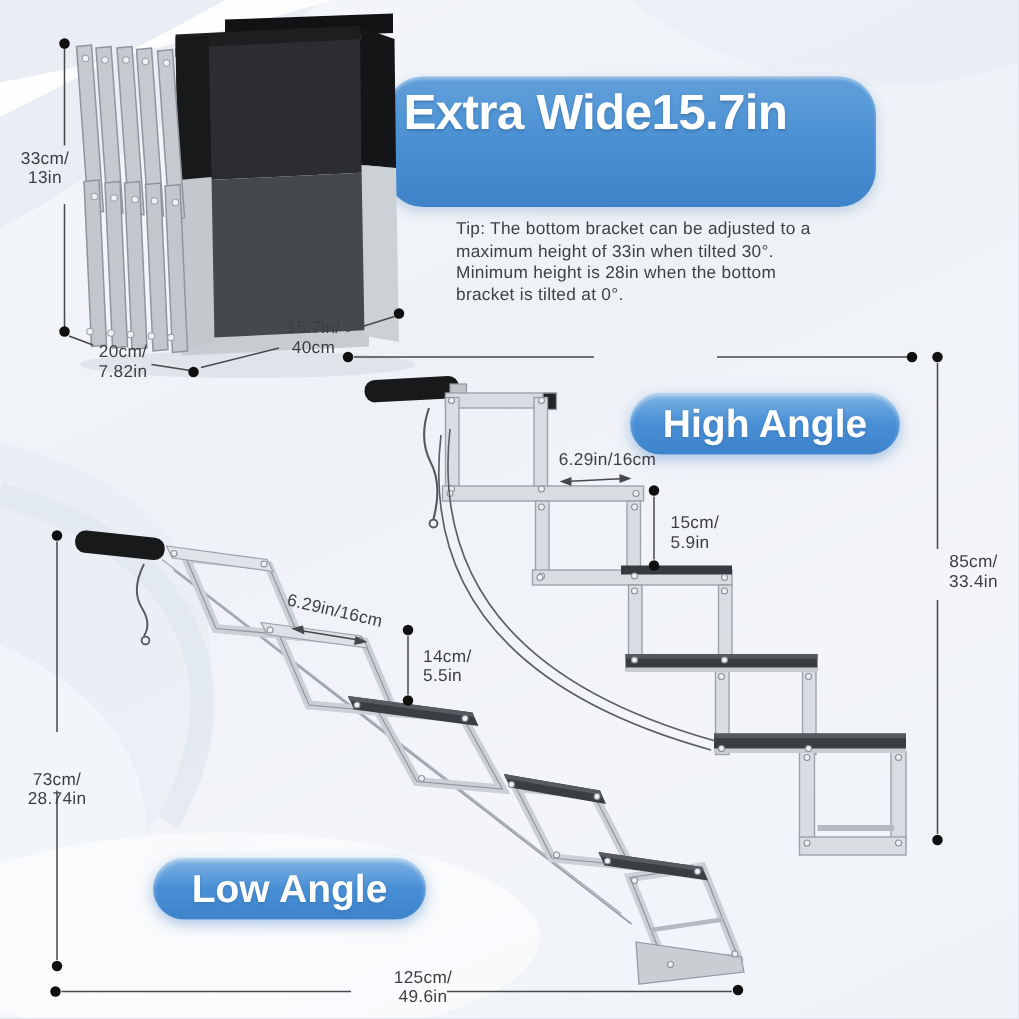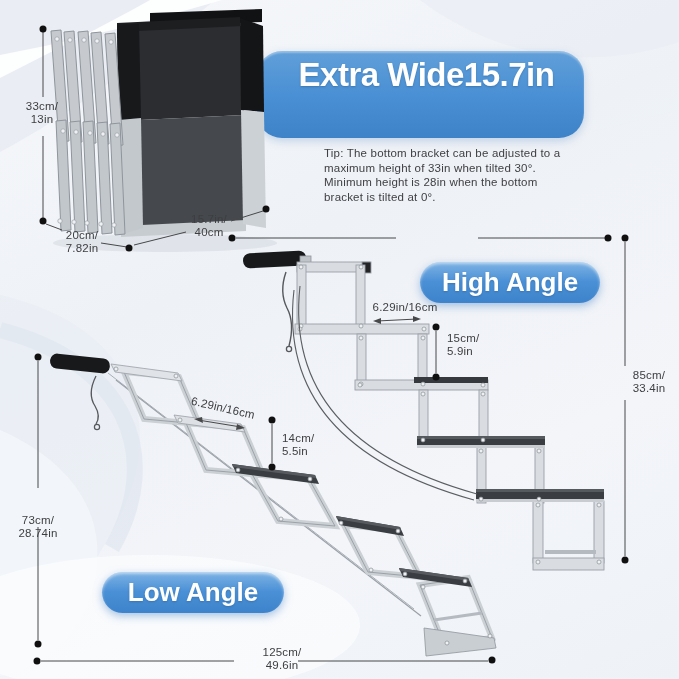--- a/index.html
+++ b/index.html
@@ -14,28 +14,27 @@
   
   .banner{
     position:absolute;left:257px;top:51px;width:327px;height:87px;z-index:1;
     border-radius:25px;
     background:linear-gradient(180deg,#619fd9 0%,#4a90d4 50%,#3e82c8 100%);
     box-shadow:0 3px 8px rgba(100,150,200,.35), inset 0 2px 2px rgba(255,255,255,.35);
     color:#fff;padding:4px 0 0 12px;box-sizing:border-box;
   }
   .banner .t1,.banner .t2{
     font-weight:bold;font-size:33px;line-height:39px;letter-spacing:-.5px;
-    text-shadow:0 1px 2px rgba(30,70,110,.35);white-space:nowrap;text-align:center;
+    text-shadow:0 1px 2px rgba(30,70,110,.35);white-space:nowrap;
   }
   
   .tip{
     position:absolute;left:304px;top:146px;width:272px;z-index:3;
     font-size:11.5px;line-height:14.6px;color:#3f4043;letter-spacing:.2px;
     white-space:pre-line;
-    margin-left:20px;
   }
   
   .pill{
     position:absolute;z-index:3;height:41px;border-radius:21px;
     background:linear-gradient(180deg,#7eb3e4 0%,#4a90d6 48%,#3d83cb 100%);
     box-shadow:0 3px 9px rgba(96,150,205,.55), inset 0 2px 3px rgba(255,255,255,.5);
     color:#fff;font-weight:bold;font-size:26px;
     display:flex;align-items:center;justify-content:center;
     text-shadow:0 1px 2px rgba(30,70,110,.3);white-space:nowrap;
   }
@@ -305,35 +304,35 @@
   </svg>
 
   <div class="tip">Tip: The bottom bracket can be adjusted to a
 maximum height of 33in when tilted 30°.
 Minimum height is 28in when the bottom
 bracket is tilted at 0°.</div>
 
   <div class="pill low">Low Angle</div>
   <div class="pill high">High Angle</div>
 
-  <div class="dim" style="left:20px;top:100px;width:44px">
+  <div class="dim" style="left:8px;top:100px;width:44px">
     <span>33cm/</span>
     <span>13in</span>
   </div>
   <div class="dim" style="left:58px;top:229px;width:48px">
     <span>20cm/</span>
     <span>7.82in</span>
   </div>
   <div class="dim" style="left:184px;top:213px;width:50px">
     <span>15.7in/</span>
     <span>40cm</span>
   </div>
 
   <div class="dim" style="left:366px;top:301px;width:78px">6.29in/16cm</div>
-  <div class="dim la" style="left:447px;top:332px;width:46px">
+  <div class="dim la" style="left:447px;top:343px;width:46px">
     <span>15cm/</span>
     <span>5.9in</span>
   </div>
   <div class="dim" style="left:624px;top:369px;width:50px">
     <span>85cm/</span>
     <span>33.4in</span>
   </div>
 
   <div class="dim rot" style="left:185px;top:393px;width:78px">6.29in/16cm</div>
   <div class="dim la" style="left:282px;top:432px;width:46px">

